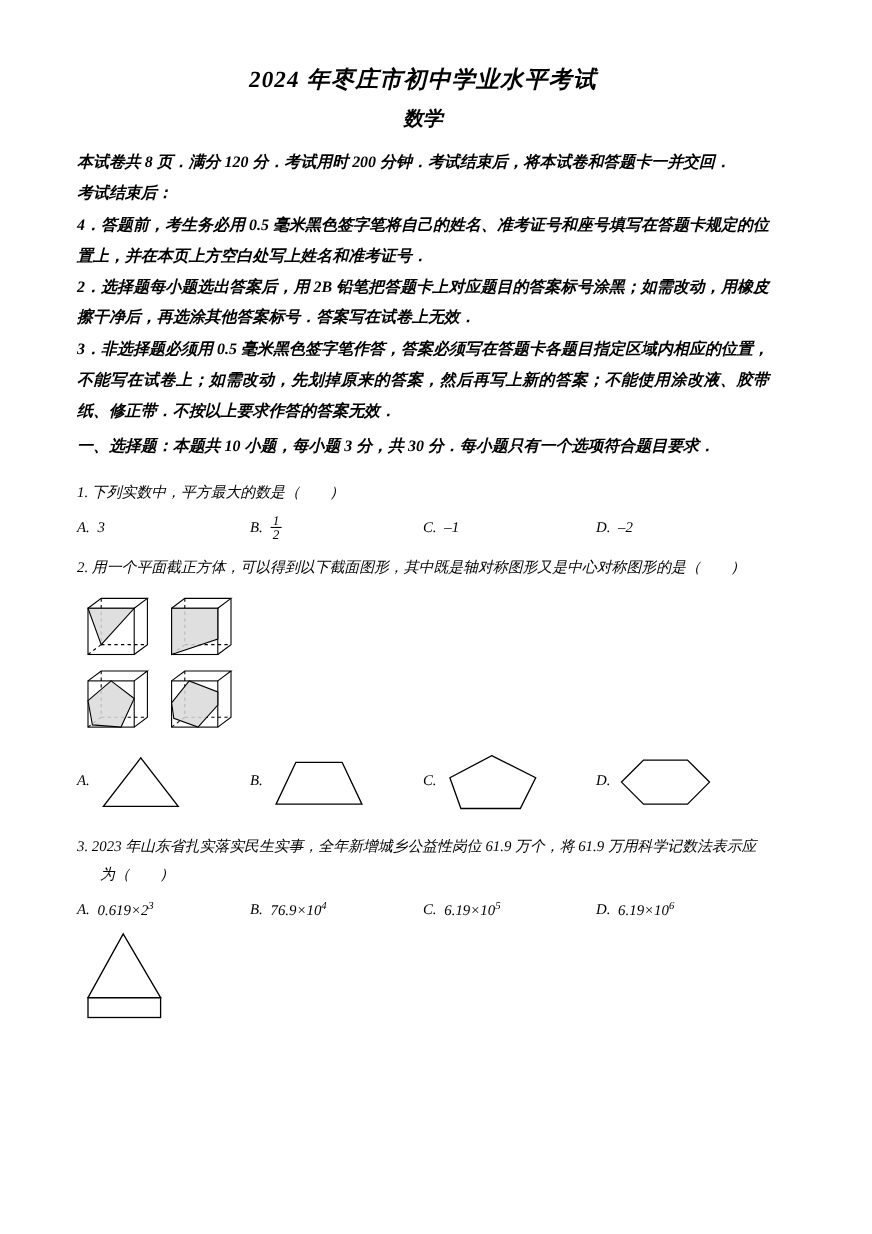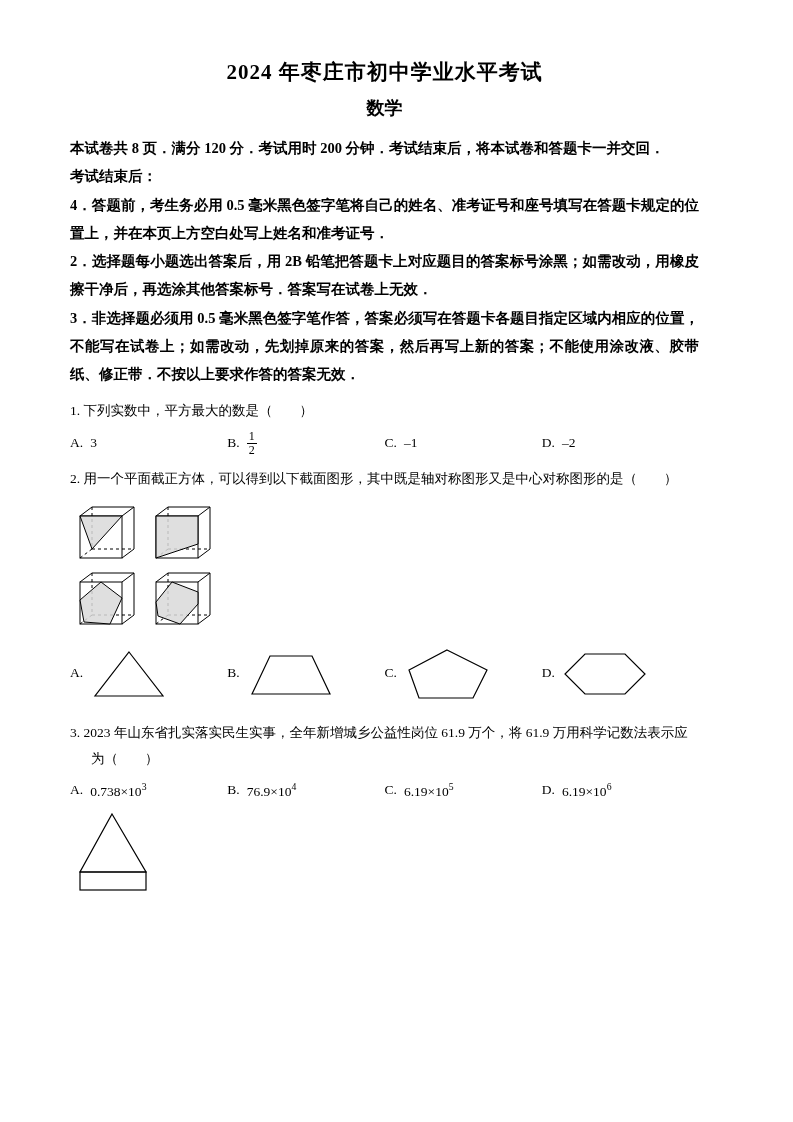--- a/index.html
+++ b/index.html
@@ -13,20 +13,21 @@
     font-family: "Liberation Serif", serif;
     color: #000;
     position: relative;
   }
   .page {
     width: 793px;
     height: 1122px;
     box-sizing: border-box;
     padding: 48px 94px 0 70px;
     position: relative;
+    font-style: italic;
   }
   .doc-title {
     text-align: center;
     font-size: 21px;
     font-weight: bold;
     letter-spacing: 1px;
     margin-top: 10px;
     margin-bottom: 10px;
   }
   .doc-subtitle {
@@ -127,20 +128,21 @@
 
   <div class="doc-title">2024 年枣庄市初中学业水平考试</div>
   <div class="doc-subtitle">数学</div>
 
   <p class="para">本试卷共 8 页．满分 120 分．考试用时 200 分钟．考试结束后，将本试卷和答题卡一并交回．</p>
   <p class="para">考试结束后：</p>
   <p class="para">4．答题前，考生务必用 0.5 毫米黑色签字笔将自己的姓名、准考证号和座号填写在答题卡规定的位置上，并在本页上方空白处写上姓名和准考证号．</p>
   <p class="para">2．选择题每小题选出答案后，用 2B 铅笔把答题卡上对应题目的答案标号涂黑；如需改动，用橡皮擦干净后，再选涂其他答案标号．答案写在试卷上无效．</p>
   <p class="para">3．非选择题必须用 0.5 毫米黑色签字笔作答，答案必须写在答题卡各题目指定区域内相应的位置，不能写在试卷上；如需改动，先划掉原来的答案，然后再写上新的答案；不能使用涂改液、胶带纸、修正带．不按以上要求作答的答案无效．</p>
 
+  <p class="section-head">一、选择题：本题共 10 小题，每小题 3 分，共 30 分．每小题只有一个选项符合题目要求．</p>
 
   <div class="q-text">
     <span>1.</span>
     <span>下列实数中，平方最大的数是（　　）</span>
   </div>
   <div class="options-row">
     <div class="opt">
       <span class="opt-label">A.</span>
       <span>3</span>
     </div>
@@ -242,21 +244,21 @@
 
   <div class="q-text" style="margin-top:18px;">
     <span>3.</span>
     <span>2023 年山东省扎实落实民生实事，全年新增城乡公益性岗位 61.9 万个，将 61.9 万用科学记数法表示应</span>
   </div>
   <div class="q-text-cont">为（　　）</div>
 
   <div class="options-row" style="margin-top:10px;">
     <div class="opt">
       <span class="opt-label">A.</span>
-      <span><span>0.738×10</span><sup>3</sup></span>
+      <span><span>0.619×2</span><sup>3</sup></span>
     </div>
     <div class="opt">
       <span class="opt-label">B.</span>
       <span><span>76.9×10</span><sup>4</sup></span>
     </div>
     <div class="opt">
       <span class="opt-label">C.</span>
       <span><span>6.19×10</span><sup>5</sup></span>
     </div>
     <div class="opt">

